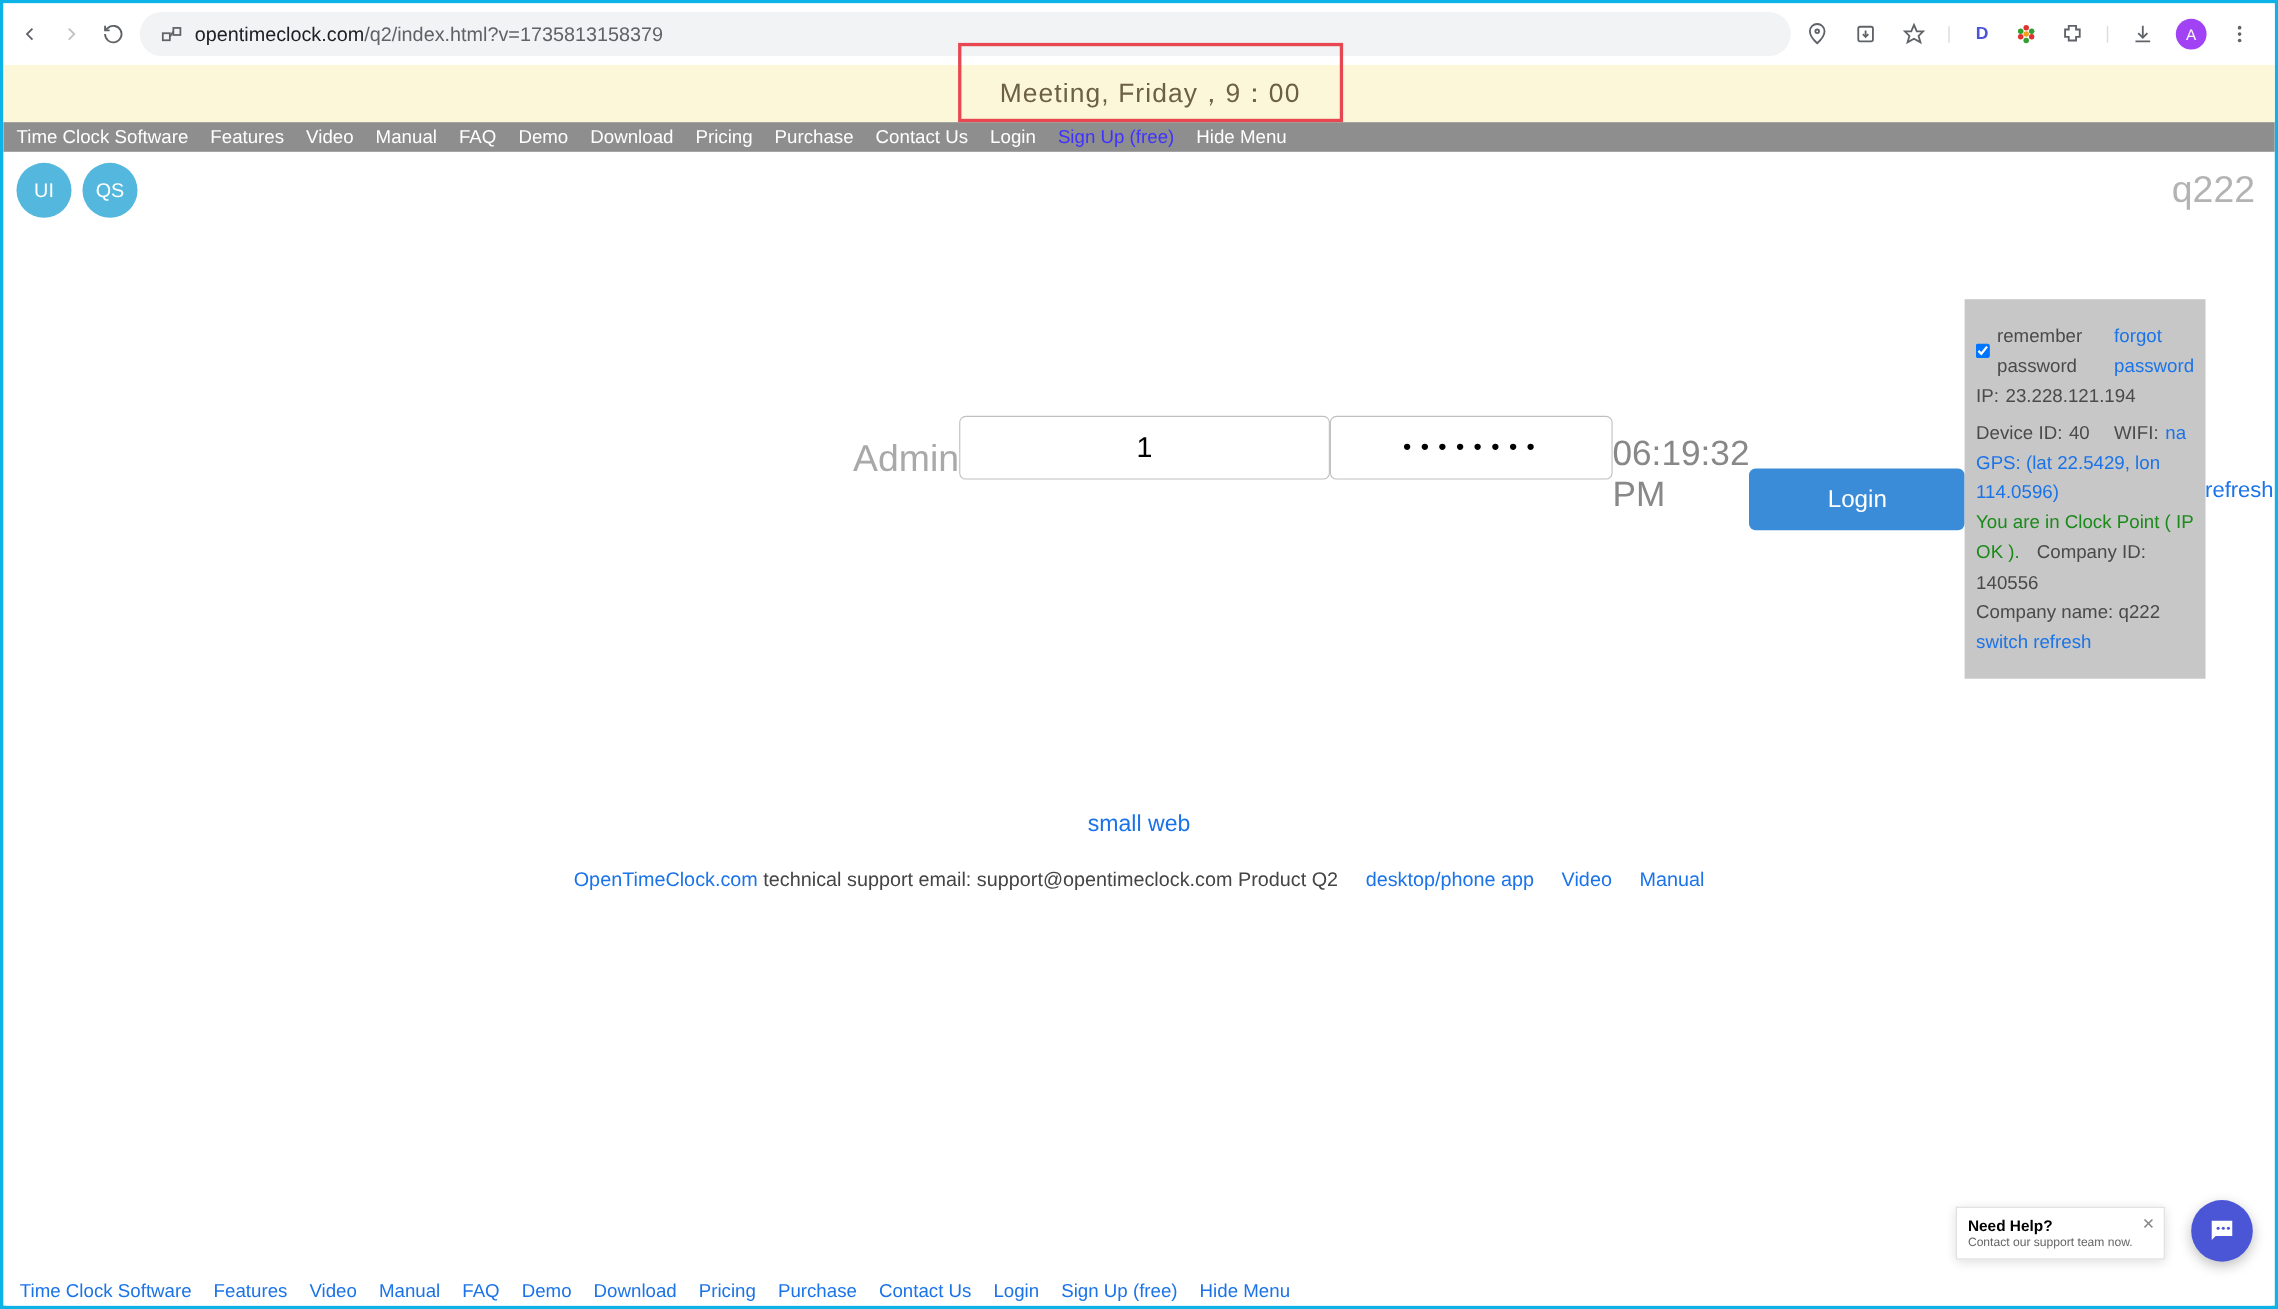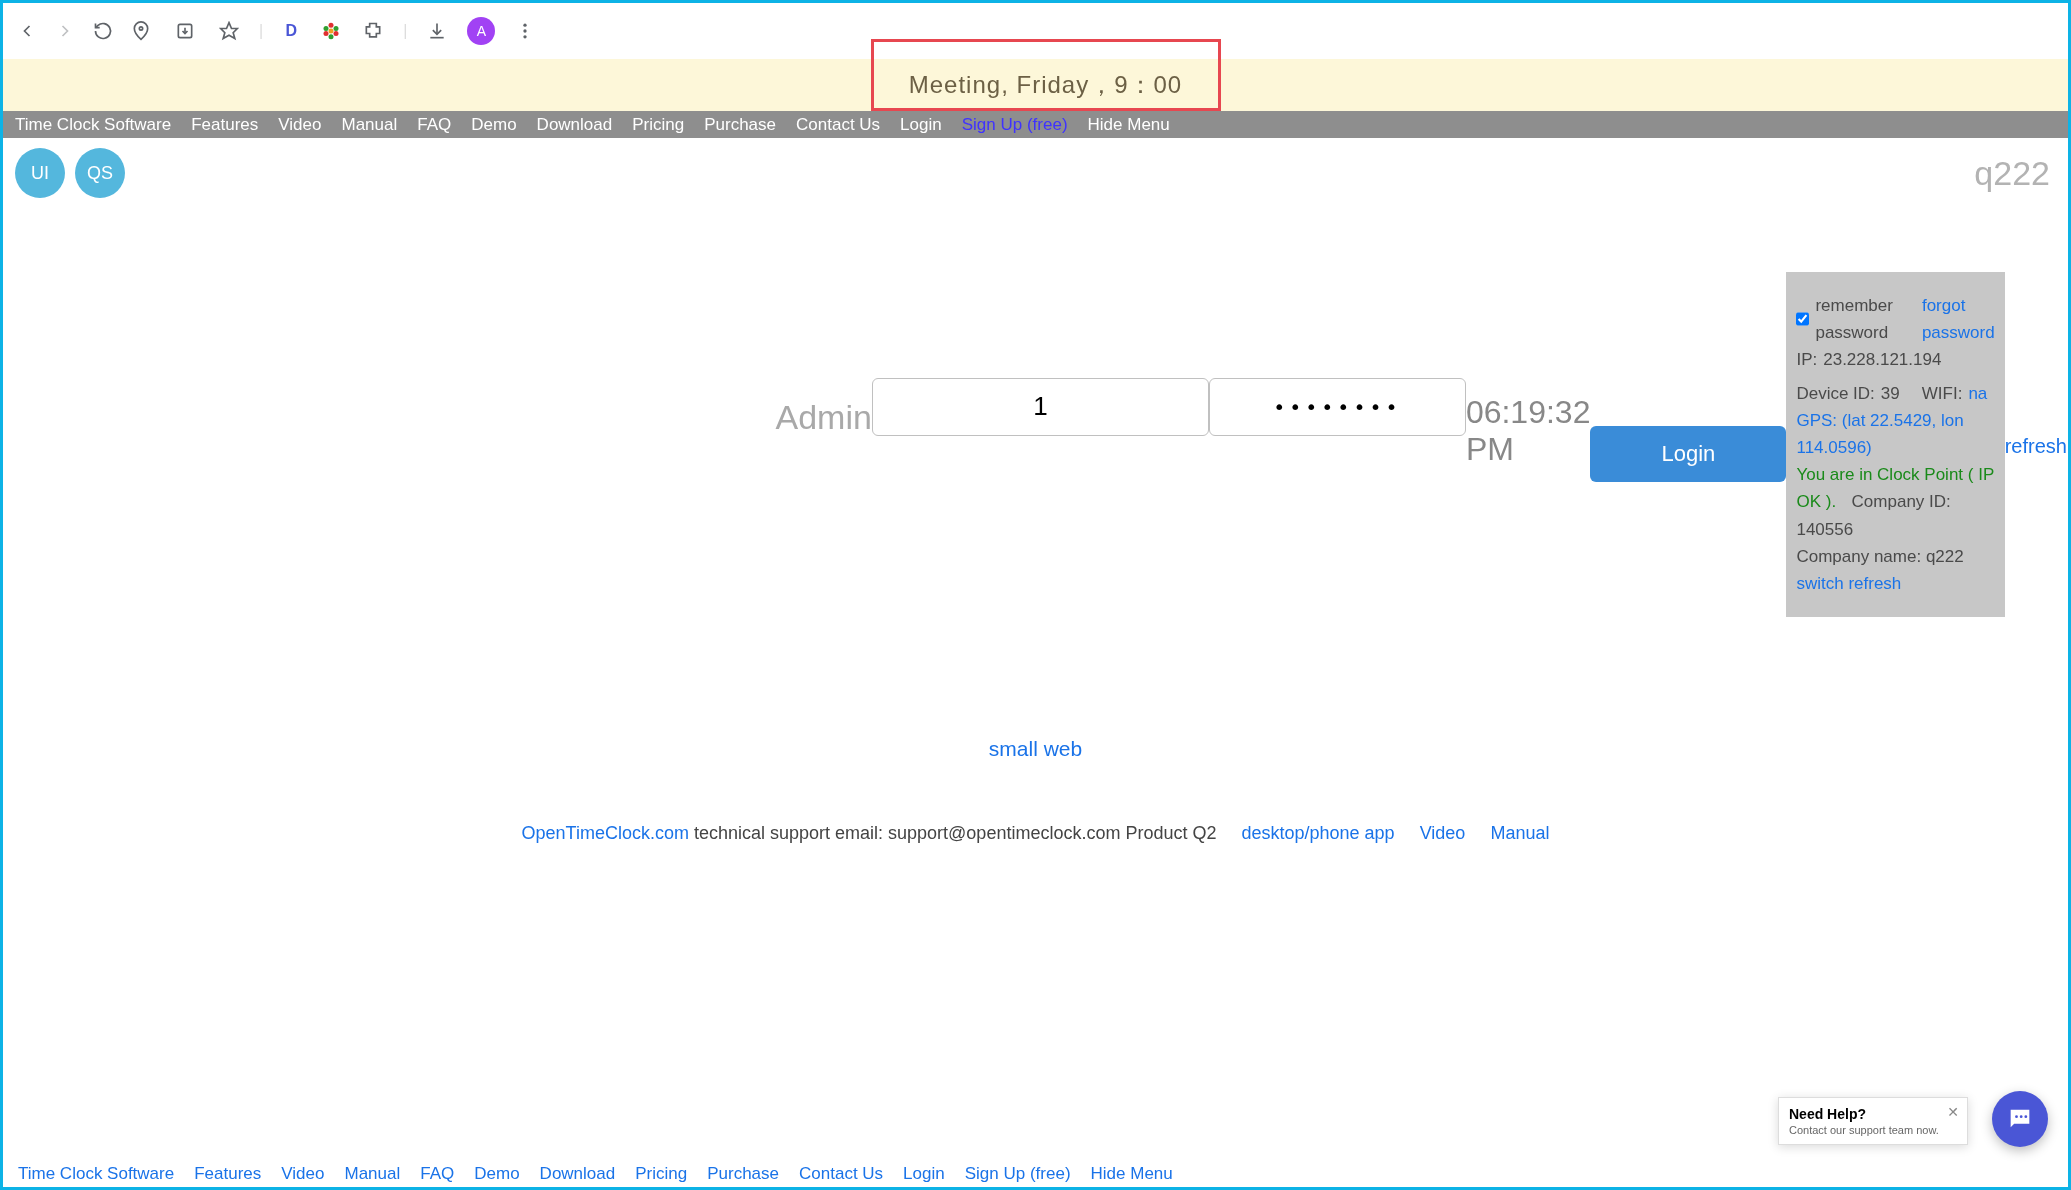--- a/index.html
+++ b/index.html
@@ -149,21 +149,21 @@
   .green-text { color:#1a8a1a; }
   .info-row { display:flex; flex-wrap:wrap; gap:6px; }
   .remember-row { display:flex; align-items:center; gap:6px; }
   .remember-row input { width:16px; height:16px; }
 
   .refresh { margin-top:38px; font-size:20px; color:#1a73e8; text-align:center; cursor:pointer; }
 
   
   .small-web { text-align:center; color:#1a73e8; font-size:21px; margin-top:120px; cursor:pointer; }
   .footer-support {
-    text-align:center; font-size:18px; color:#444; margin-top:62px;
+    text-align:center; font-size:18px; color:#444; margin-top:28px;
   }
   .footer-support .lnk { color:#1a73e8; cursor:pointer; }
 
   
   .bottom-nav {
     position:absolute;
     bottom:0; left:3px; right:3px;
     height:27px;
     background:#fff;
     display:flex;
@@ -211,20 +211,32 @@
   <div class="nav-icon" style="opacity:0.4">
     <svg width="20" height="20" viewBox="0 0 24 24" fill="none" stroke="#5f6368" stroke-width="2">
         <polyline points="9 18 15 12 9 6"></polyline>
       </svg>
   </div>
   <div class="nav-icon">
     <svg width="20" height="20" viewBox="0 0 24 24" fill="none" stroke="#5f6368" stroke-width="2">
         <path d="M3 12a9 9 0 1 0 3-6.7L3 8"></path>
         <polyline points="3 3 3 8 8 8"></polyline>
       </svg>
+  </div>
+  <div class="address-wrap">
+    <span class="site-info">
+      <svg width="20" height="16" viewBox="0 0 24 20" fill="none" stroke="#5f6368" stroke-width="2">
+          <rect x="2" y="9" width="8" height="8"></rect>
+          <rect x="14" y="3" width="8" height="8"></rect>
+          <line x1="10" y1="13" x2="14" y2="7"></line>
+        </svg>
+    </span>
+    <span class="url-text">
+      <span class="url-domain">opentimeclock.com</span><span class="url-path">/q2/index.html?v=1735813158379</span>
+    </span>
   </div>
   <div class="right-icons">
     <span class="nav-icon">
       <svg width="20" height="20" viewBox="0 0 24 24" fill="none" stroke="#5f6368" stroke-width="2">
           <path d="M12 22s8-7 8-13a8 8 0 0 0-16 0c0 6 8 13 8 13z"></path>
           <circle cx="12" cy="9" r="2"></circle>
         </svg>
     </span>
     <span class="nav-icon">
       <svg width="20" height="20" viewBox="0 0 24 24" fill="none" stroke="#5f6368" stroke-width="2">
@@ -320,21 +332,21 @@
       <input type="checkbox" checked="" style="">
       <span>remember password</span>
       <span style="width:14px"></span>
       <span class="link">forgot password</span>
     </div>
     <div class="info-row">
       <span>IP:</span>
       <span>23.228.121.194</span>
       <span style="width:6px"></span>
       <span>Device ID:</span>
-      <span>39</span>
+      <span>40</span>
       <span style="width:10px"></span>
       <span>WIFI:</span>
       <span class="link">na</span>
     </div>
     <div>
       <span class="link">GPS: (lat 22.5429, lon 114.0596)</span>
     </div>
     <div>
       <span class="green-text">You are in Clock Point ( IP OK ).</span>
       <span style="display:inline-block;width:6px"></span>

